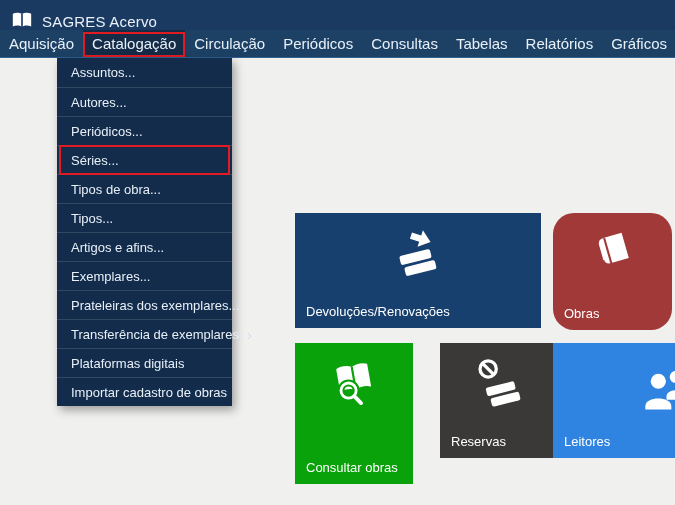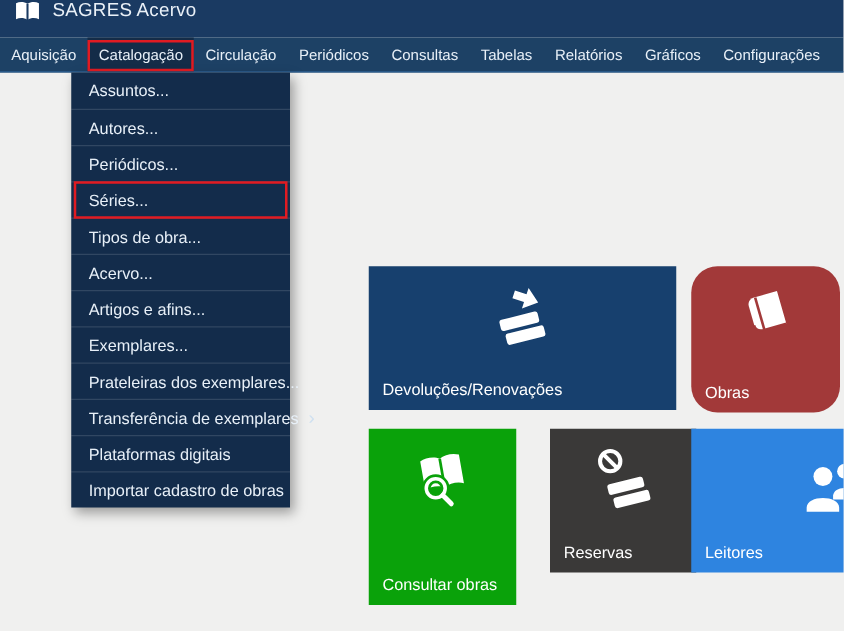--- a/index.html
+++ b/index.html
@@ -1,29 +1,29 @@
 <!DOCTYPE html>
 <html><head>
 <meta charset="utf-8">
 <style>
   html,body{margin:0;padding:0;}
   body{font-family:"Liberation Sans", sans-serif; background:#f0f0ef;}
   .screen{position:relative; width:675px; height:505px; overflow:hidden; background:#f0f0ef;}
 
   
   .titlebar{position:absolute; left:0; top:0; width:675px; height:30px;
-    background:#1a3a62; display:flex; align-items:flex-start; gap:9px; padding-left:11px; box-sizing:border-box;}
+    background:#1a3a62; display:flex; align-items:flex-end; gap:9px; padding-left:11px; box-sizing:border-box;}
   .title-icon{display:flex; align-items:center;}
   .title-text{color:#eaf1f8; font-size:15px; letter-spacing:.2px;}
 
   
   .menubar{position:absolute; left:0; top:30px; width:675px; height:28px;
     background:#1d4165; border-bottom:1px solid #2e6092; display:flex; align-items:stretch; box-sizing:border-box;}
   .menu-item{position:relative; display:flex; align-items:center; padding:0 9px;
-    color:#e8f0f8; font-size:12px; white-space:nowrap; cursor:default;}
+    color:#e8f0f8; font-size:15px; white-space:nowrap; cursor:default;}
   .menu-item.selected{background:#142c48;}
   .annotation-box{position:absolute; left:0; right:0; top:2px; bottom:0;
     border:2px solid #e11b22; pointer-events:none; box-sizing:border-box;}
 
   
   .dropdown{position:absolute; left:57px; top:58px; width:175px;
     background:#132c4b; box-shadow:3px 4px 9px rgba(0,0,0,.35); z-index:5;}
   .dropdown-item{position:relative; height:29px; line-height:29px; padding:0 10px 0 14px;
     color:#e8f0f8; font-size:13px; white-space:nowrap; display:flex; align-items:center;
     justify-content:space-between; box-sizing:border-box;}
@@ -76,21 +76,21 @@
 
   <div class="dropdown">
     <div class="dropdown-item">Assuntos...</div>
     <div class="dropdown-item">Autores...</div>
     <div class="dropdown-item">Periódicos...</div>
     <div class="dropdown-item">
       <span>Séries...</span>
       <span class="dropdown-annotation"></span>
     </div>
     <div class="dropdown-item">Tipos de obra...</div>
-    <div class="dropdown-item">Acervo...</div>
+    <div class="dropdown-item">Tipos...</div>
     <div class="dropdown-item">Artigos e afins...</div>
     <div class="dropdown-item">Exemplares...</div>
     <div class="dropdown-item">Prateleiras dos exemplares...</div>
     <div class="dropdown-item">
       <span>Transferência de exemplares</span>
       <span class="submenu-arrow">›</span>
     </div>
     <div class="dropdown-item">Plataformas digitais</div>
     <div class="dropdown-item">Importar cadastro de obras</div>
   </div>

